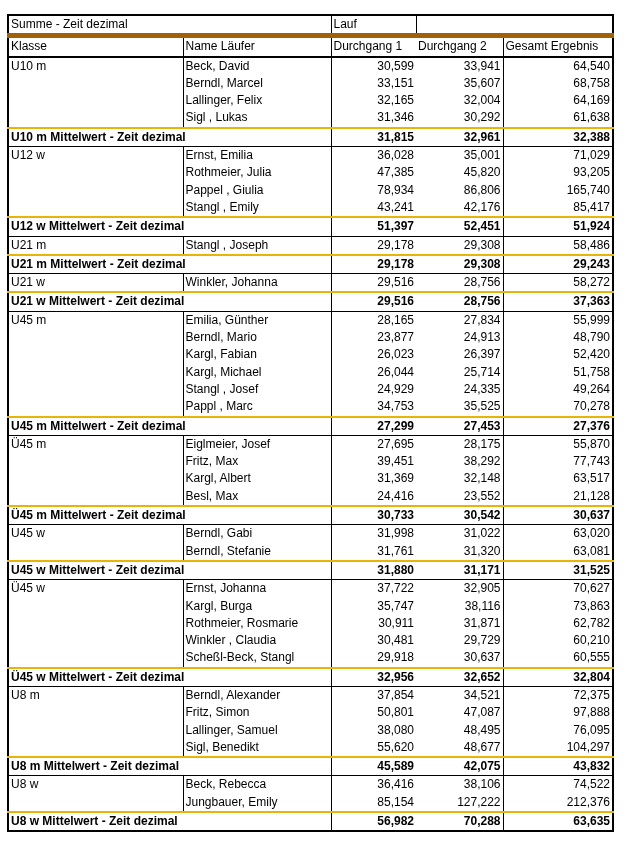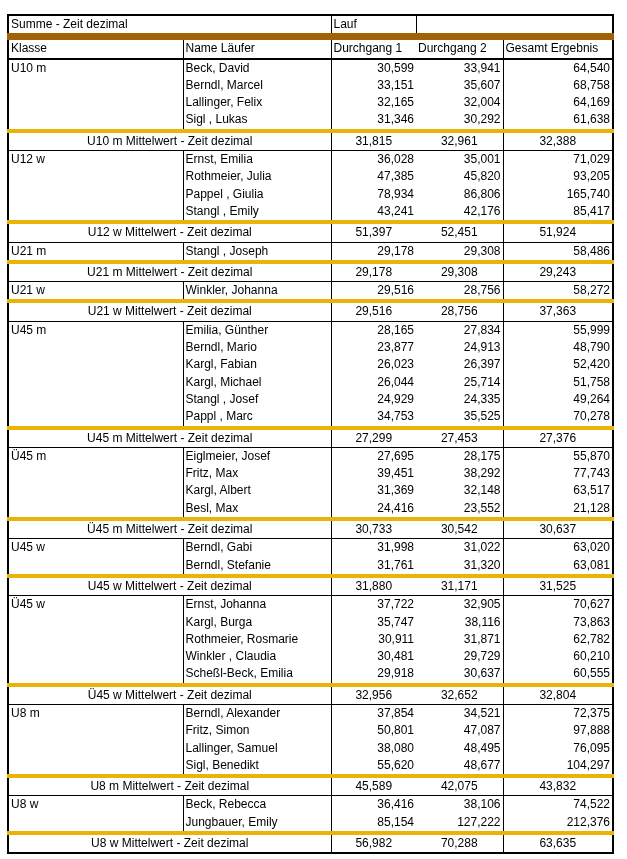--- a/index.html
+++ b/index.html
@@ -10,22 +10,22 @@
   table.pivot td { height:17.3px; padding:0 2px; line-height:17px; white-space:nowrap;
          overflow:hidden; vertical-align:top; }
   col.c-klasse { width:175px; }
   col.c-name { width:148px; }
   col.c-d1 { width:85px; }
   col.c-d2 { width:87px; }
   col.c-ges { width:110px; }
   .num { text-align:right; }
   .b { font-weight:normal; }
   .br { border-right:1px solid #000; }
-  tr.subtotal td { font-weight:normal; border-top:4px solid #eab308; border-bottom:1px solid #000;text-align:center; }
-  tr.hdr2 td { border-top:7px solid #a16207; border-bottom:2px solid #000;margin-left:37px; }
+  tr.subtotal td { font-weight:bold; border-top:2px solid #eab308; border-bottom:1px solid #000; }
+  tr.hdr2 td { border-top:5px solid #a16207; border-bottom:2px solid #000;margin-left:37px; }
 </style>
 </head>
 <body>
 
 <table class="pivot">
   <colgroup>
     <col class="c-klasse">
       <col class="c-name">
       <col class="c-d1">
       <col class="c-d2">
@@ -265,21 +265,21 @@
       </tr>
       <tr>
         <td class="br"></td>
         <td class="br">Winkler , Claudia</td>
         <td class="num">30,481</td>
         <td class="num br">29,729</td>
         <td class="num b">60,210</td>
       </tr>
       <tr>
         <td class="br"></td>
-        <td class="br">Scheßl-Beck, Emilia</td>
+        <td class="br">Scheßl-Beck, Stangl</td>
         <td class="num">29,918</td>
         <td class="num br">30,637</td>
         <td class="num b">60,555</td>
       </tr>
       <tr class="subtotal">
         <td colspan="2" class="br">Ü45 w Mittelwert - Zeit dezimal</td>
         <td class="num">32,956</td>
         <td class="num br">32,652</td>
         <td class="num">32,804</td>
       </tr>

